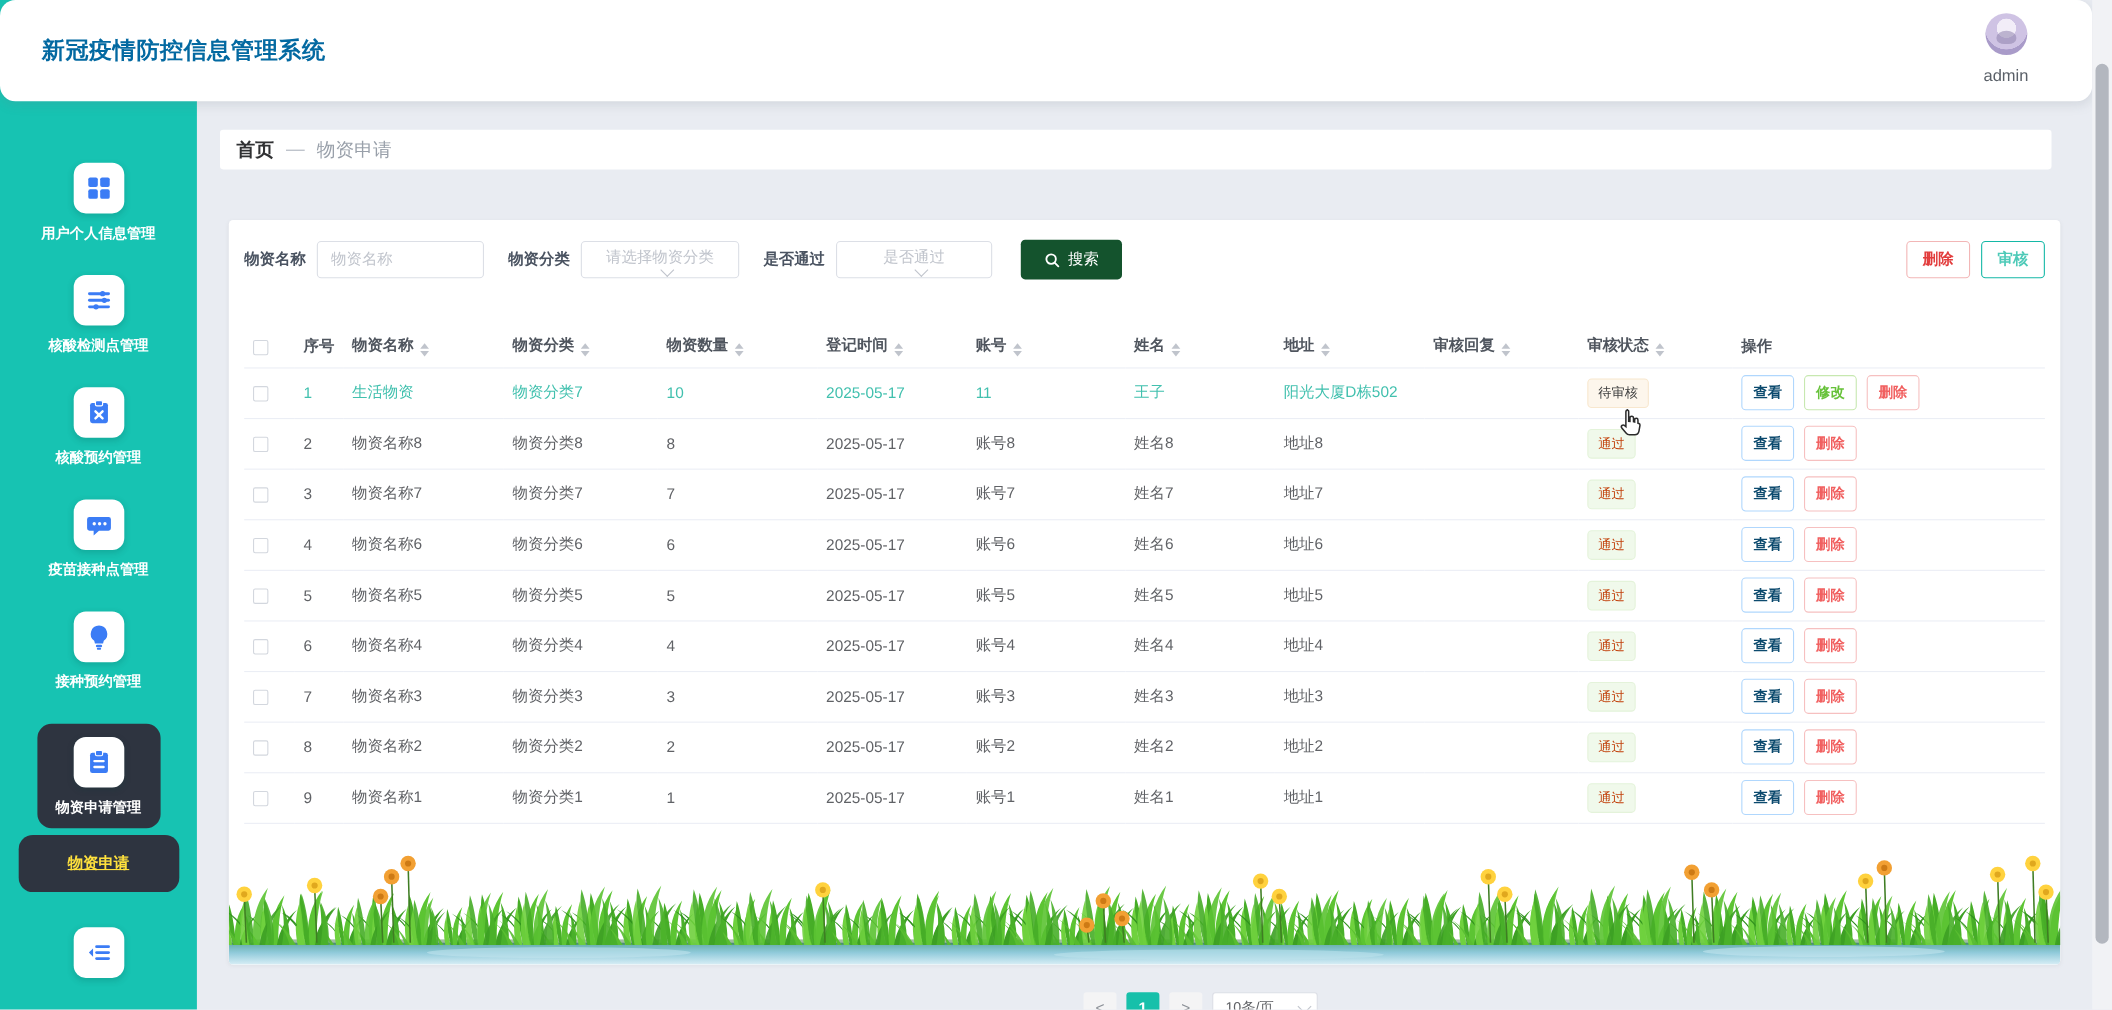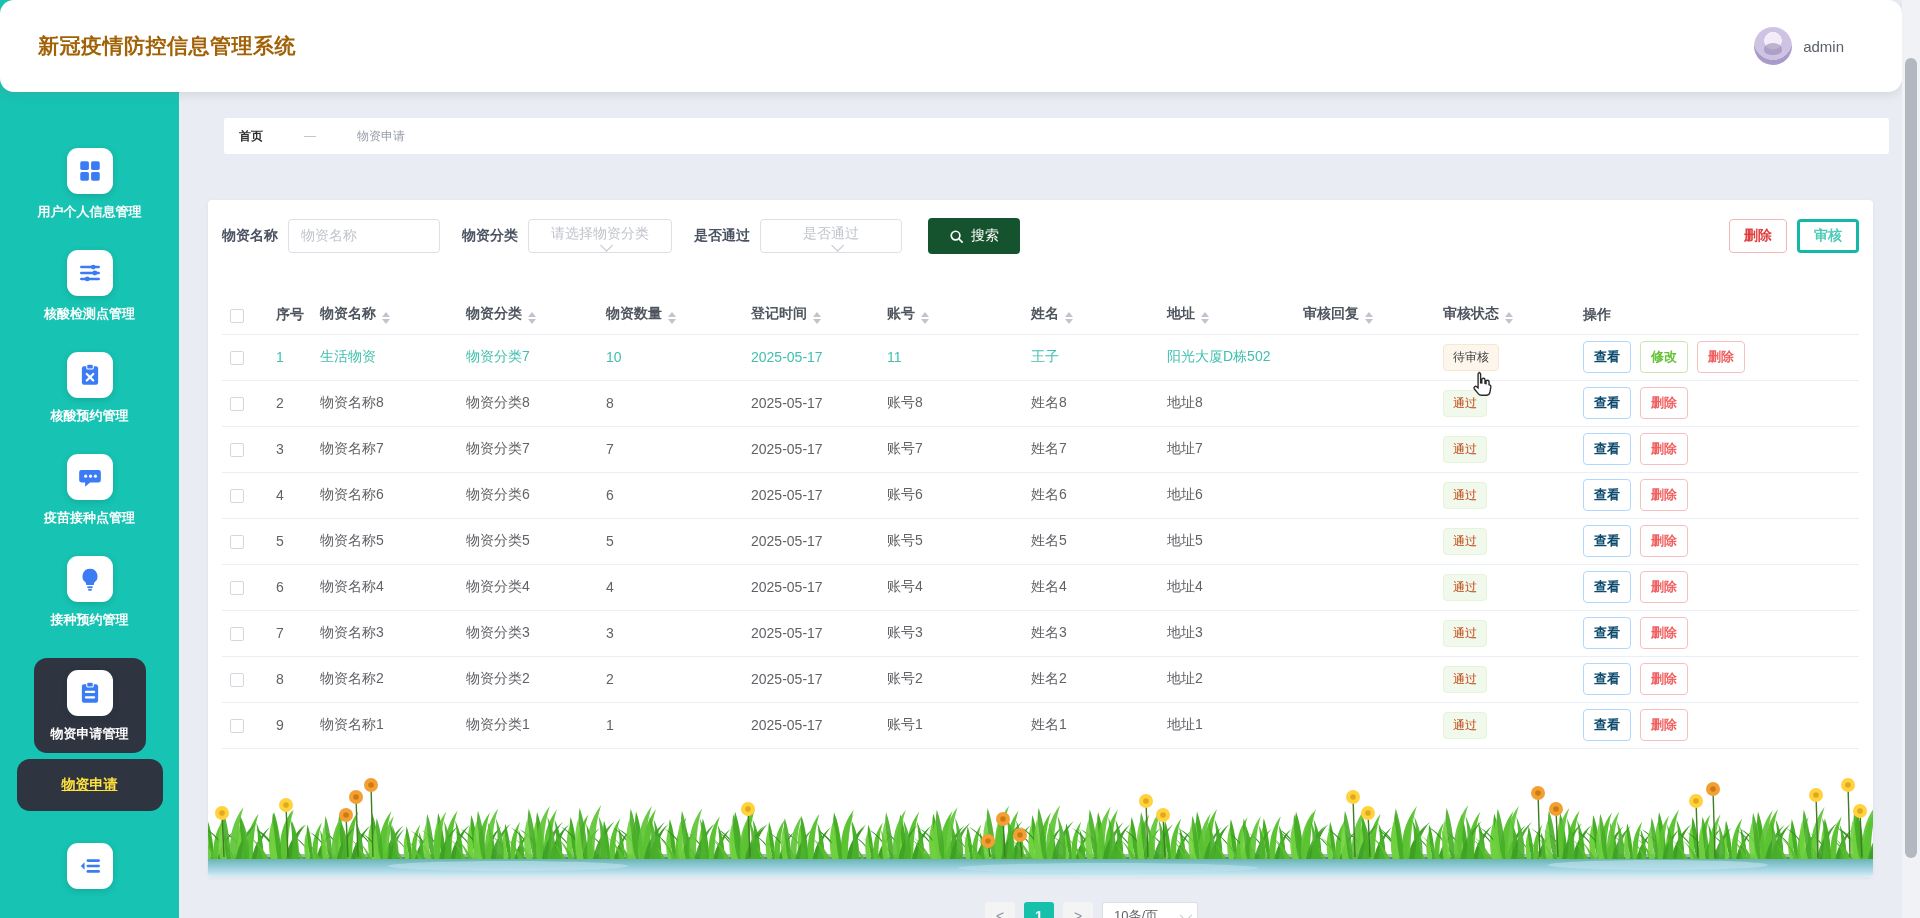--- a/index.html
+++ b/index.html
@@ -4,22 +4,22 @@
 <style>
   * { margin:0; padding:0; box-sizing:border-box; }
   html,body { width:1920px; height:918px; overflow:hidden; }
   body { font-family:"Liberation Sans","DejaVu Sans",sans-serif; background:#e9ecf2; }
   .stage { position:relative; width:1920px; height:918px; overflow:hidden; background:#e9ecf2; }
 
   
   .topbar { position:absolute; left:0; top:0; width:1902px; height:92px; background:#fff;
             border-radius:14px; z-index:3; box-shadow:0 3px 10px rgba(110,120,135,.18);
             display:flex; align-items:center; }
-  .app-title { margin-left:38px; font-size:21px; font-weight:bold; color:#a16207; letter-spacing:.5px; }
-  .user-box { position:absolute; right:58px; top:0; height:92px; display:flex; align-items:center; gap:11px; }
+  .app-title { margin-left:38px; font-size:21px; font-weight:bold; color:#0369a1; letter-spacing:.5px; }
+  .user-box { position:absolute; right:58px; top:12px; height:92px; display:flex; align-items:center; gap:11px;flex-direction:column; }
   .avatar { width:38px; height:38px; border-radius:50%; overflow:hidden;
             background:radial-gradient(circle at 50% 36%, #f2edf8 0 28%, #cfc3e4 29% 62%, #a99bc9 63% 100%); position:relative; }
   .avatar::after { content:""; position:absolute; left:10px; top:16px; width:18px; height:12px;
             border-radius:50% 50% 40% 40%; background:#8f84ad; opacity:.55; }
   .username { font-size:15px; color:#5a6068; }
 
   
   .scrollbar { position:absolute; right:0; top:0; width:18px; height:918px; background:#f1f2f5; z-index:6; }
   .scroll-thumb { position:absolute; left:3px; top:58px; width:12px; height:800px; background:#b3b7bf; border-radius:6px; }
 
@@ -30,22 +30,22 @@
   .icon-box { width:46px; height:46px; background:#fff; border-radius:11px; display:flex;
               align-items:center; justify-content:center; box-shadow:0 2px 6px rgba(0,60,55,.18); }
   .side-label { margin-top:9px; color:#fff; font-size:13px; font-weight:bold; white-space:nowrap; }
   .side-item.active { background:#2e3440; border-radius:13px; padding:12px 17px 10px; margin-bottom:6px; }
   .side-sub { width:146px; height:52px; background:#2e3440; border-radius:13px; display:flex;
               align-items:center; justify-content:center; margin-bottom:24px; cursor:pointer; }
   .side-sub-label { color:#ffe13d; font-size:14px; font-weight:bold; text-decoration:underline; }
   .fold-item { margin-top:8px; }
 
   
-  .breadcrumb { position:absolute; left:224px; top:118px; width:1665px; height:36px; background:#fff;
-                border-radius:3px; display:flex; align-items:center; z-index:2; font-size:12px;gap:30px; }
+  .breadcrumb { position:absolute; left:200px; top:118px; width:1665px; height:36px; background:#fff;
+                border-radius:3px; display:flex; align-items:center; z-index:2; font-size:17px; }
   .bc-home { font-weight:bold; color:#303133; margin-left:15px; }
   .bc-sep { color:#b9bec7; margin:0 11px; }
   .bc-cur { color:#99a0aa; }
 
   
   .card { position:absolute; left:208px; top:200px; width:1665px; height:677px; background:#fff;
           border-radius:4px; z-index:2; overflow:hidden; box-shadow:0 1px 4px rgba(0,0,0,.05); }
 
   .filters { position:absolute; left:14px; top:18px; height:36px; display:flex; align-items:center; }
   .f-label { font-size:14px; color:#4a5361; font-weight:bold; margin-right:10px; white-space:nowrap; }
@@ -55,21 +55,21 @@
   .f-select { margin-right:22px; justify-content:flex-end;flex-direction:column; }
   .sel-cat { width:144px; } .sel-pass { width:142px; }
   .chev { width:9px; height:9px; border-right:1.6px solid #c0c4cc; border-bottom:1.6px solid #c0c4cc;
           transform:rotate(45deg) translateY(-3px); margin-left:8px; flex:none; }
   .search-btn { width:92px; height:36px; background:#14532d; border:none; border-radius:4px; color:#fff;
           font-size:14px; display:flex; align-items:center; justify-content:center; gap:7px; cursor:pointer; margin-left:4px; }
   .tool-btns { position:absolute; right:14px; top:19px; display:flex; gap:10px; }
   .btn-outline { height:34px; padding:0 14px; border-radius:4px; background:#fff; font-size:14px;
           font-weight:bold; cursor:pointer; }
   .btn-del-top { border:1px solid #f2b6b6; color:#e23c3c; }
-  .btn-audit-top { border:3px solid #14b8a6; color:#4ecab8; }
+  .btn-audit-top { border:1px solid #14b8a6; color:#4ecab8; }
 
   
   table.data { position:absolute; left:14px; top:96px; width:1637px; border-collapse:collapse; table-layout:fixed; }
   table.data th { height:38px; font-size:14px; font-weight:bold; color:#4f555e; text-align:left;
           padding:0 8px; border-bottom:1px solid #ebeef5; white-space:nowrap; }
   table.data td { height:46px; font-size:14px; color:#606266; padding:0 8px;
           border-bottom:1px solid #ebeef5; white-space:nowrap; overflow:hidden; }
   tr.active-row td { color:#41c0ae; }
   .cb { display:inline-block; width:14px; height:14px; border:1px solid #d3d7de; border-radius:2px;
         background:#fff; vertical-align:middle; cursor:pointer; }

